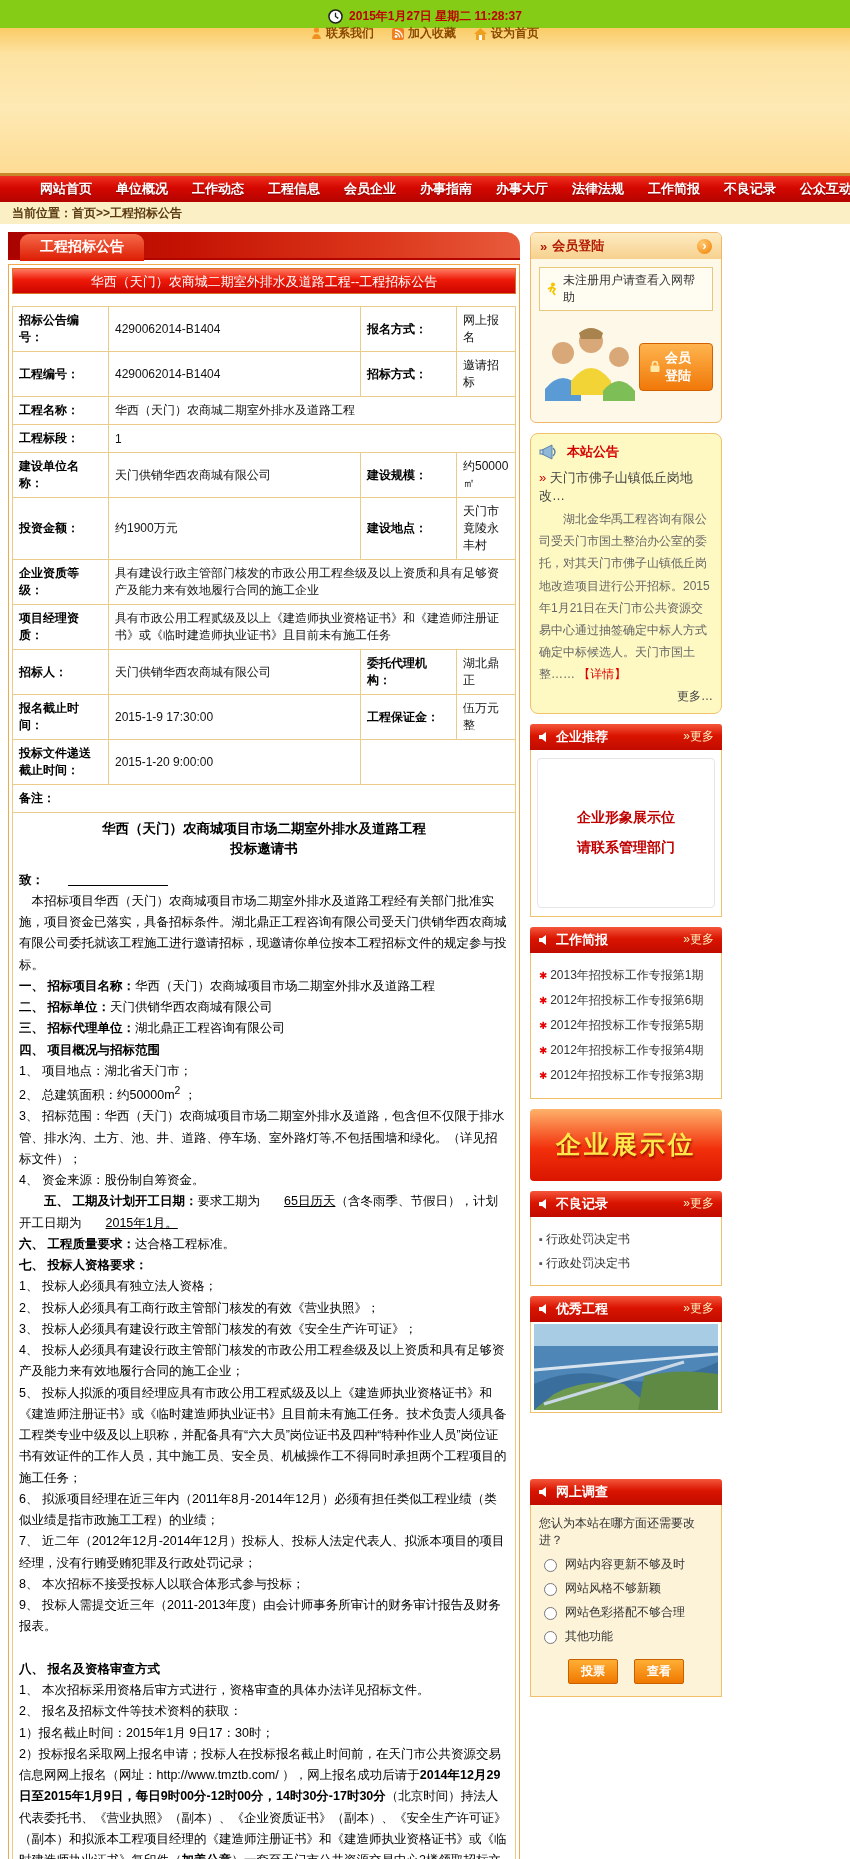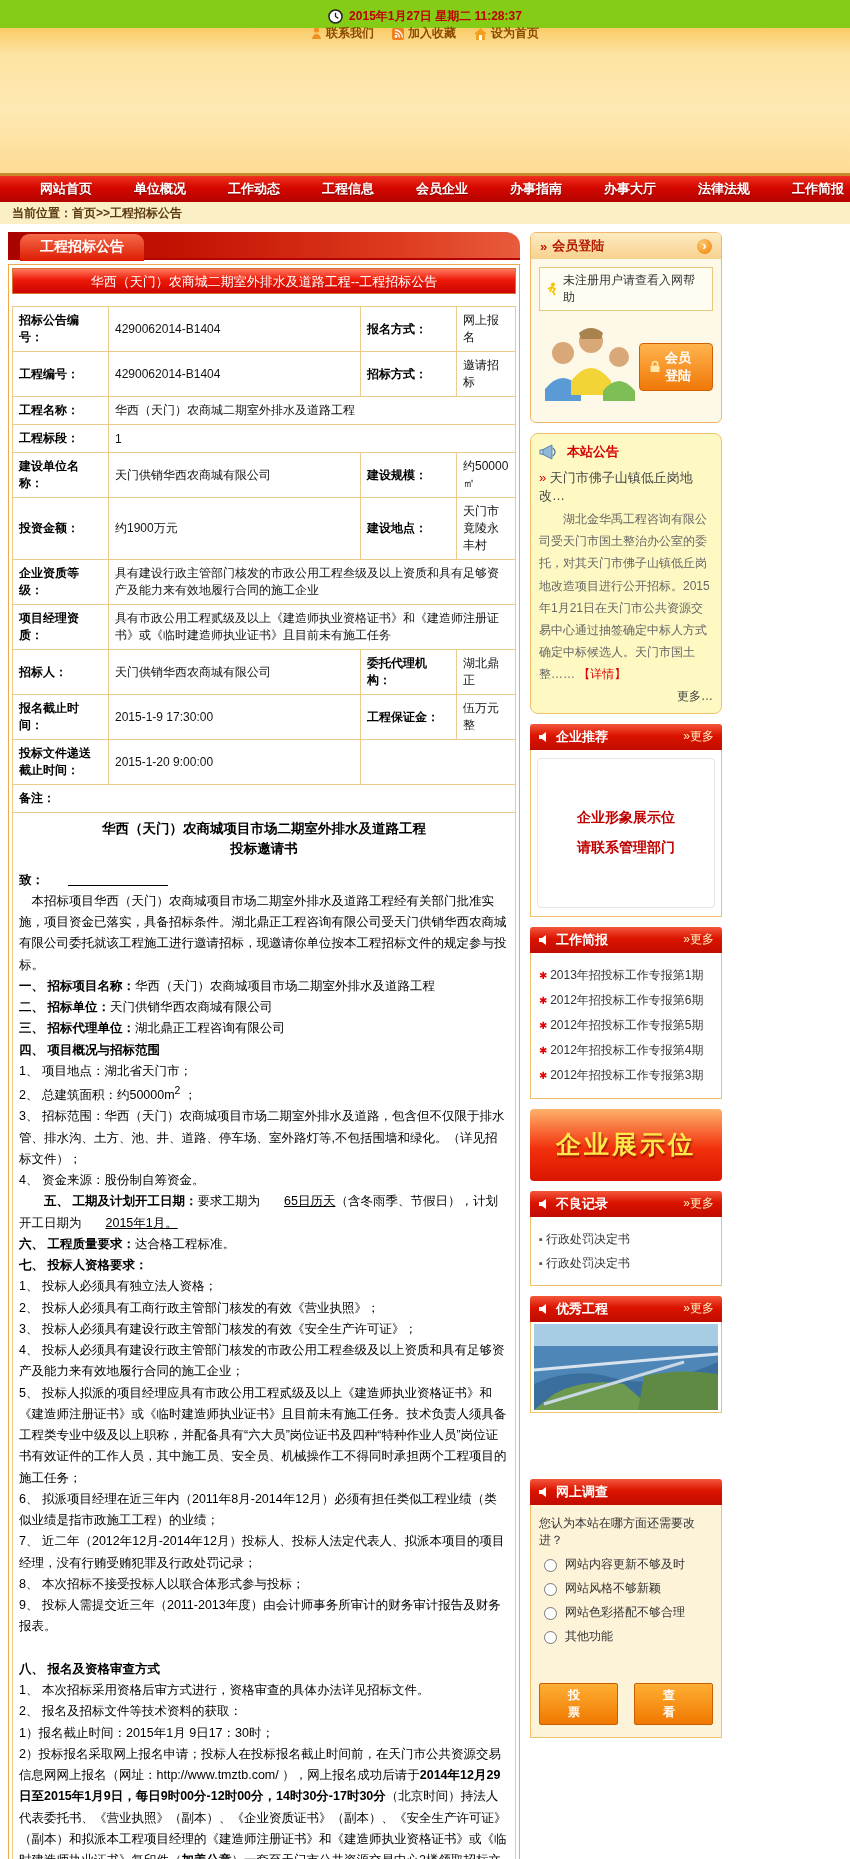--- a/index.html
+++ b/index.html
@@ -10,21 +10,21 @@
   .topbar { height:28px; display:flex; justify-content:space-between; align-items:center; padding:8px 12px; background:#84cc16;flex-direction:column; }
   .tb-left { display:flex; align-items:center; gap:6px; color:#C00000; font-weight:bold; }
   .tb-right { display:flex; align-items:center; gap:18px; color:#8A4A00; font-weight:bold; }
   .tb-link { display:flex; align-items:center; gap:4px; cursor:pointer; }
   .ico { display:inline-block; line-height:0; }
 
   
   .banner { height:148px; background:linear-gradient(180deg,#FACB66 0%,#FDE3A2 18%,#FEE9B4 55%,#FDDC94 100%); border-bottom:3px solid #C8872B; }
 
   
-  .nav { height:26px; background:linear-gradient(180deg,#F03020 0%,#D40800 45%,#B40300 100%); display:flex; align-items:center; padding:0 28px; gap:18px; }
+  .nav { height:26px; background:linear-gradient(180deg,#F03020 0%,#D40800 45%,#B40300 100%); display:flex; align-items:center; padding:0 28px; gap:0; }
   .nav-item { color:#fff; font-weight:bold; font-size:13px; padding:0 12px; cursor:pointer; white-space:nowrap; text-shadow:0 1px 1px rgba(90,0,0,.6); }
 
   .breadcrumb { height:22px; background:#FBEFC5; display:flex; align-items:center; padding:0 12px; color:#5A3A10; font-weight:bold; }
 
   
   .content { display:flex; align-items:flex-start; gap:10px; padding:8px 8px 0 8px; }
   .main-col { width:512px; flex:none; }
   .sidebar { width:192px; flex:none; }
 
   
@@ -80,21 +80,21 @@
 
   .showcase-banner { height:72px; border-radius:4px; background:linear-gradient(180deg,#FFB26B 0%,#F2300B 55%,#D91500 100%); display:flex; align-items:center; justify-content:center; color:#FFE84A; font-size:25px; font-weight:bold; letter-spacing:3px; text-shadow:1px 2px 2px rgba(110,0,0,.65); cursor:pointer; }
 
   .photo { width:100%; display:block; }
 
   
   .survey-bd { border:1px solid #F0C06A; border-top:none; background:#FDF3D8; padding:10px 8px 12px 8px; }
   .survey-q { color:#333; margin-bottom:6px; }
   .survey-opt { display:flex; align-items:center; gap:5px; margin:7px 0; color:#333; cursor:pointer; }
   .survey-btns { display:flex; justify-content:center; gap:16px; margin-top:14px; }
-  .s-btn { background:linear-gradient(180deg,#FFAE34,#F07800); border:1px solid #C86000; border-radius:2px; color:#fff; font-weight:bold; padding:3px 28px; cursor:pointer;margin-top:24px; }
+  .s-btn { background:linear-gradient(180deg,#FFAE34,#F07800); border:1px solid #C86000; border-radius:2px; color:#fff; font-weight:bold; padding:3px 12px; cursor:pointer; }
 </style>
 </head>
 <body>
 
 <div class="topbar">
   <div class="tb-left">
     <span class="ico">
       <svg width="15" height="15" viewBox="0 0 16 16">
           <circle cx="8" cy="8" r="7" fill="#fff" stroke="#222" stroke-width="1.6"></circle>
           <path d="M8 4v4l3 2" stroke="#222" stroke-width="1.4" fill="none"></path>

